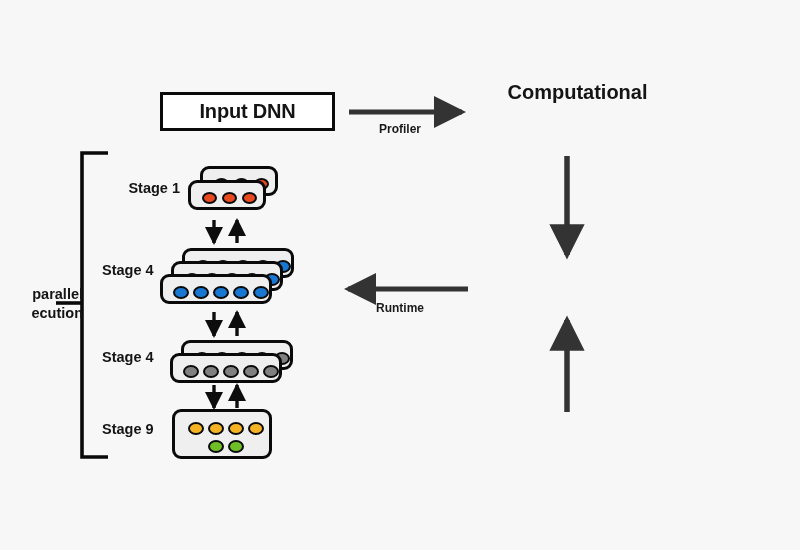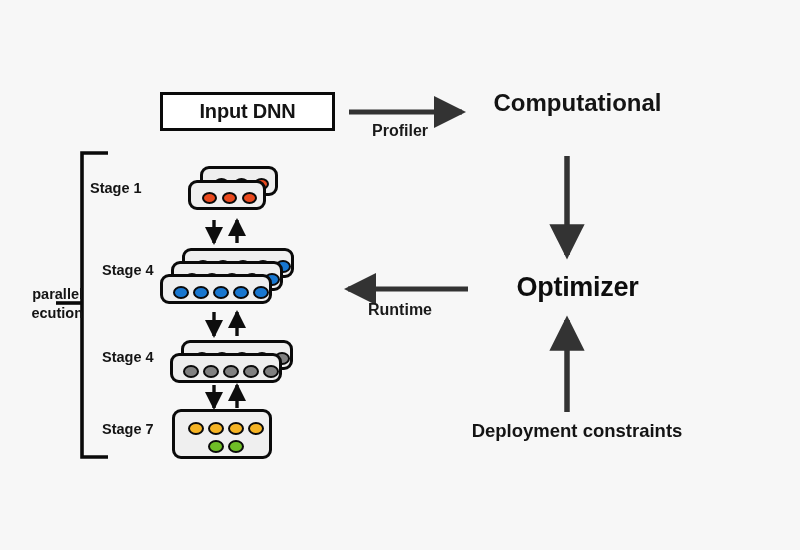--- a/index.html
+++ b/index.html
@@ -35,24 +35,24 @@
   }
   #input-dnn-label {
     font-size: 20px;
     font-weight: bold;
     color: #141414;
     letter-spacing: -0.2px;
   }
 
   
   #comp-graph-text {
-    left: 470px; top: 88px;
+    left: 470px; top: 80px;
     width: 215px;
     text-align: center;
-    font-size: 24px;
+    font-size: 20px;
     font-weight: bold;
     color: #141414;
     line-height: 1.28;
   }
   #optimizer-text {
     left: 470px; top: 272px;
     width: 215px;
     text-align: center;
     font-size: 27px;
     font-weight: bold;
@@ -63,36 +63,36 @@
     left: 432px; top: 420px;
     width: 290px;
     text-align: center;
     font-size: 18.5px;
     font-weight: bold;
     color: #141414;
   }
 
   
   .edge-label {
-    font-size: 16px;
+    font-size: 12px;
     font-weight: bold;
     color: #1A1A1A;
   }
   #profiler-label { left: 345px; top: 122px; width: 110px; text-align: center; }
   #runtime-label  { left: 347px; top: 301px; width: 106px; text-align: center; }
 
   
   .stage-label {
     font-size: 14.5px;
     font-weight: bold;
     color: #141414;
     width: 90px;
     text-align: left;
   }
-  #stage-label-1 { left: 90px; top: 180px; }
+  #stage-label-1 { left: 90px; top: 180px; text-align: right; }
   #stage-label-2 { left: 102px; top: 262px; }
   #stage-label-3 { left: 102px; top: 349px; }
   #stage-label-4 { left: 102px; top: 421px; }
 
   
   #parallel-exec-label {
     left: -22px; top: 285px;
     width: 105px;
     text-align: right;
     font-size: 14.5px;
@@ -226,30 +226,28 @@
     </div>
 
   <div class="abs" id="input-dnn-box">
     <span id="input-dnn-label">Input DNN</span>
   </div>
 
   <div class="abs" id="comp-graph-text">
     <div>Computational</div>
   </div>
 
-  <div class="abs" id="optimizer-text">Optimizer</div>
-
-  <div class="abs" id="deploy-text">Deployment constraints</div>
+
 
   <div class="abs edge-label" id="profiler-label">Profiler</div>
   <div class="abs edge-label" id="runtime-label">Runtime</div>
 
   <div class="abs stage-label" id="stage-label-1">Stage 1</div>
   <div class="abs stage-label" id="stage-label-2">Stage 4</div>
   <div class="abs stage-label" id="stage-label-3">Stage 4</div>
-  <div class="abs stage-label" id="stage-label-4">Stage 7</div>
+  <div class="abs stage-label" id="stage-label-4">Stage 9</div>
 
   <div class="abs" id="parallel-exec-label">
     <div>parallel</div>
     <div>ecution</div>
   </div>
 
 </div>
 
 </body></html>

